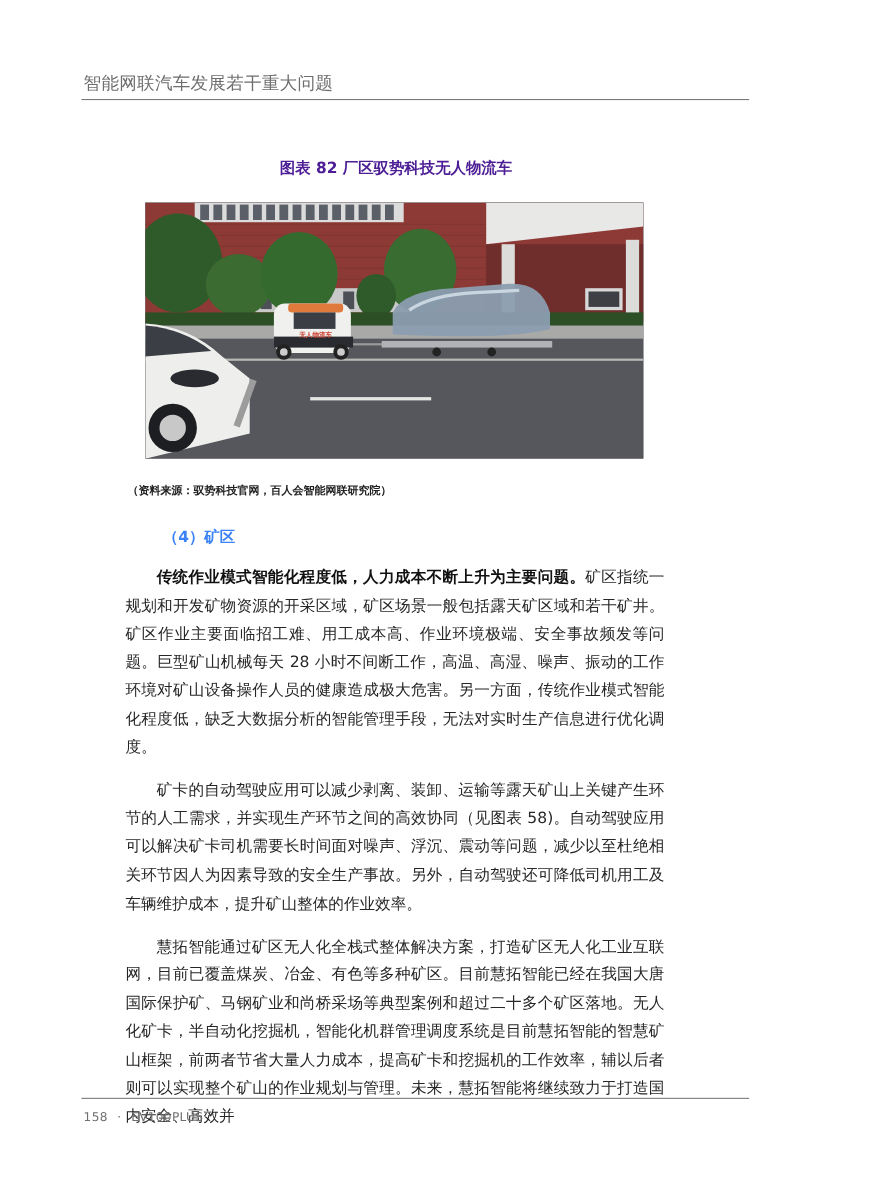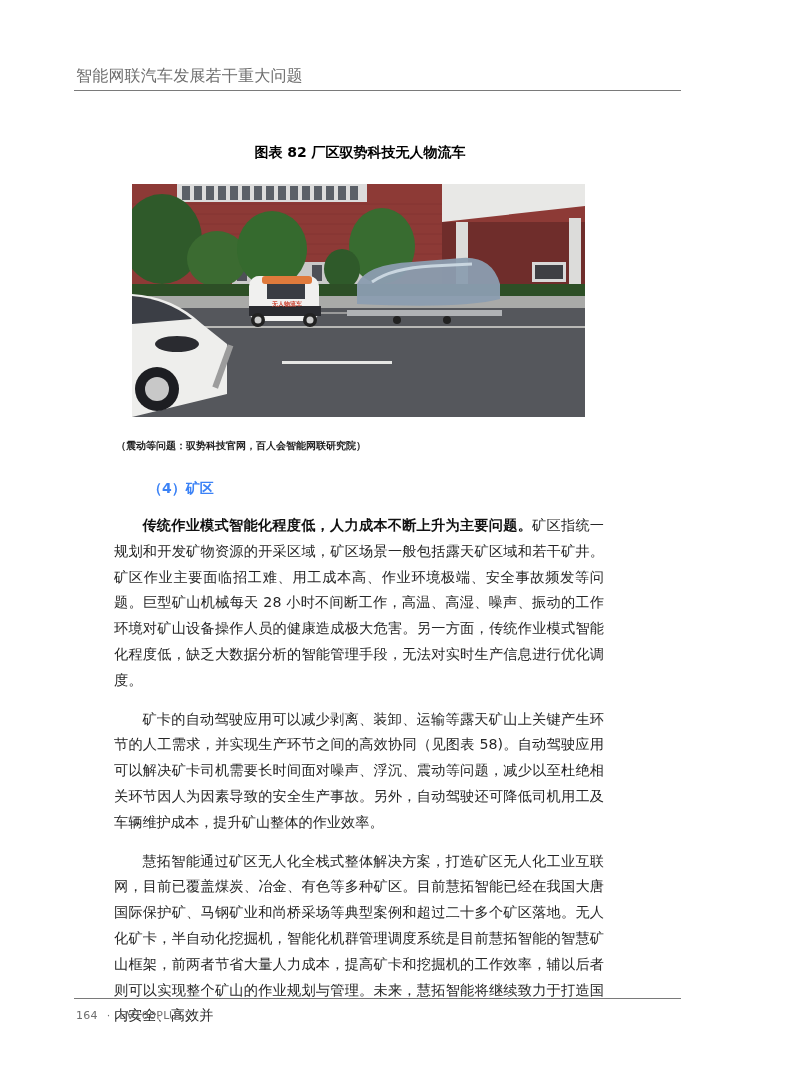--- a/index.html
+++ b/index.html
@@ -11,21 +11,21 @@
     .running-header {
       position: absolute; left: 76px; top: 66px;
       font-size: 16px; color: #6e6e6e; letter-spacing: 0.2px;
     }
     .header-rule {
       position: absolute; left: 74px; top: 90px; width: 607px; height: 0;
       border-top: 1.5px solid #7a7a7a;
     }
     .figure-title {
       position: absolute; left: 0; width: 720px; top: 144px;
-      text-align: center; font-size: 14px; font-weight: bold; color: #000000;
+      text-align: center; font-size: 14px; font-weight: bold; color: #4c1d95;
     }
     .photo {
       position: absolute; left: 132px; top: 184px; width: 453px; height: 233px;
       overflow: hidden; background: #5a5c60;
     }
     .photo svg { display: block; width: 100%; height: 100%; }
     .source {
       position: absolute; left: 116px; top: 439px;
       font-size: 10px; color: #222; font-weight: bold;
     }
@@ -141,28 +141,28 @@
 
     <path d="M0,110 Q40,112 70,140 L95,160 L95,210 L0,233 Z" fill="#eeeeec"></path>
     <path d="M0,112 Q35,115 60,135 L0,140 Z" fill="#3b3e45"></path>
     <ellipse cx="45" cy="160" rx="22" ry="8" fill="#2a2b30"></ellipse>
     <circle cx="25" cy="205" r="22" fill="#1d1e22"></circle>
     <circle cx="25" cy="205" r="12" fill="#c8c8c8"></circle>
     <rect x="88" y="160" width="6" height="45" fill="#9c9c9c" transform="rotate(20 91 182)"></rect>
   </svg>
 </div>
 
-<div class="source">（震动等问题：驭势科技官网，百人会智能网联研究院）</div>
+<div class="source">（资料来源：驭势科技官网，百人会智能网联研究院）</div>
 
 <div class="section-heading">（4）矿区</div>
 
 <div class="body-text" style="top: 513px;">
   <p><span class="lead">传统作业模式智能化程度低，人力成本不断上升为主要问题。</span><span>矿区指统一规划和开发矿物资源的开采区域，矿区场景一般包括露天矿区域和若干矿井。矿区作业主要面临招工难、用工成本高、作业环境极端、安全事故频发等问题。巨型矿山机械每天 28 小时不间断工作，高温、高湿、噪声、振动的工作环境对矿山设备操作人员的健康造成极大危害。另一方面，传统作业模式智能化程度低，缺乏大数据分析的智能管理手段，无法对实时生产信息进行优化调度。</span></p>
   <p><span>矿卡的自动驾驶应用可以减少剥离、装卸、运输等露天矿山上关键产生环节的人工需求，并实现生产环节之间的高效协同（见图表 58)。自动驾驶应用可以解决矿卡司机需要长时间面对噪声、浮沉、震动等问题，减少以至杜绝相关环节因人为因素导致的安全生产事故。另外，自动驾驶还可降低司机用工及车辆维护成本，提升矿山整体的作业效率。</span></p>
   <p><span>慧拓智能通过矿区无人化全栈式整体解决方案，打造矿区无人化工业互联网，目前已覆盖煤炭、冶金、有色等多种矿区。目前慧拓智能已经在我国大唐国际保护矿、马钢矿业和尚桥采场等典型案例和超过二十多个矿区落地。无人化矿卡，半自动化挖掘机，智能化机群管理调度系统是目前慧拓智能的智慧矿山框架，前两者节省大量人力成本，提高矿卡和挖掘机的工作效率，辅以后者则可以实现整个矿山的作业规划与管理。未来，慧拓智能将继续致力于打造国内安全、高效并</span></p>
 </div>
 
 <div class="footer-rule"></div>
 <div class="footer">
-  <span>164</span>
+  <span>158</span>
   <span style="margin: 0 5px;">·</span>
   <span>EV100PLUS</span>
 </div>
 
 </body></html>

